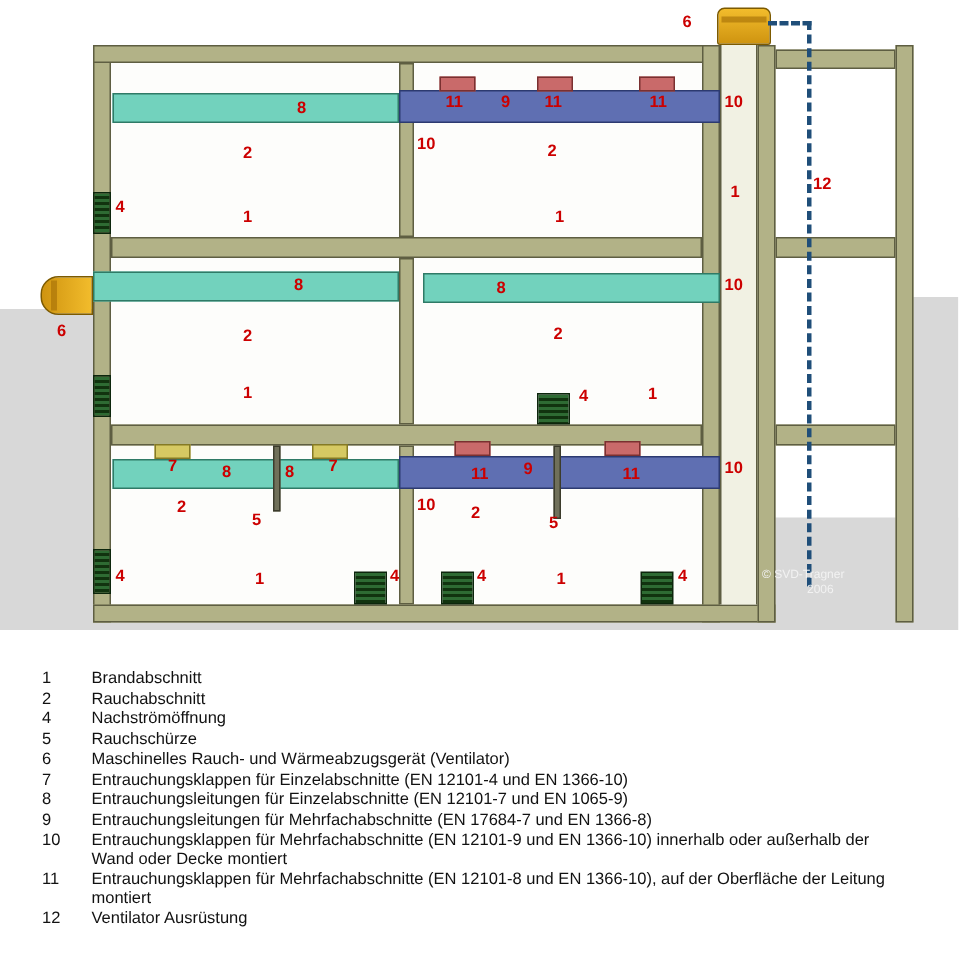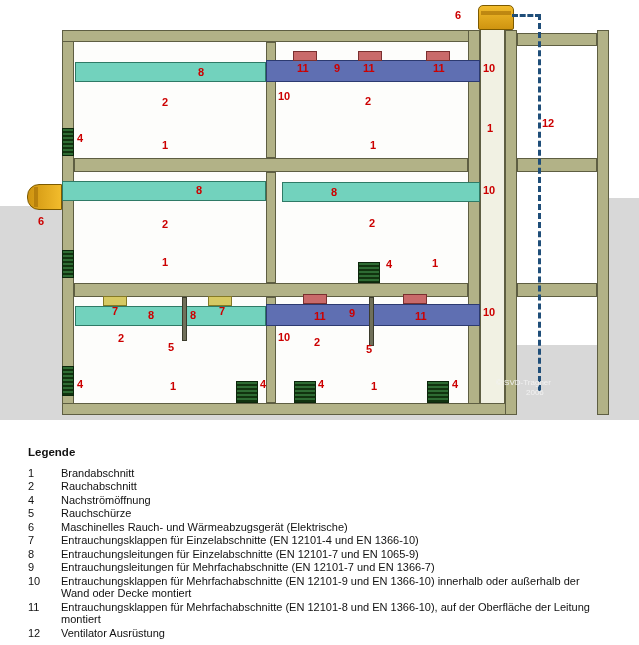--- a/index.html
+++ b/index.html
@@ -136,58 +136,57 @@
   <span class="lbl" style="left:168px;top:341px;">5</span>
   <span class="lbl" style="left:314px;top:336px;">2</span>
   <span class="lbl" style="left:366px;top:343px;">5</span>
   <span class="lbl" style="left:77px;top:378px;">4</span>
   <span class="lbl" style="left:170px;top:380px;">1</span>
   <span class="lbl" style="left:260px;top:378px;">4</span>
   <span class="lbl" style="left:318px;top:378px;">4</span>
   <span class="lbl" style="left:371px;top:380px;">1</span>
   <span class="lbl" style="left:452px;top:378px;">4</span>
 
-  <div class="copyright" style="left:496px;top:378px;">
+  <div class="copyright" style="left:508px;top:378px;">
     <div class="l1">© SVD-Tragner</div>
     <div class="l2">2006</div>
   </div>
 
   <div class="legend">
-    <div class="legend-title">Legende</div>
     <div class="legend-row">
       <span class="num">1</span>
       <span class="txt">Brandabschnitt</span>
     </div>
     <div class="legend-row">
       <span class="num">2</span>
       <span class="txt">Rauchabschnitt</span>
     </div>
     <div class="legend-row">
       <span class="num">4</span>
       <span class="txt">Nachströmöffnung</span>
     </div>
     <div class="legend-row">
       <span class="num">5</span>
       <span class="txt">Rauchschürze</span>
     </div>
     <div class="legend-row">
       <span class="num">6</span>
-      <span class="txt">Maschinelles Rauch- und Wärmeabzugsgerät (Elektrische)</span>
+      <span class="txt">Maschinelles Rauch- und Wärmeabzugsgerät (Ventilator)</span>
     </div>
     <div class="legend-row">
       <span class="num">7</span>
       <span class="txt">Entrauchungsklappen für Einzelabschnitte (EN 12101-4 und EN 1366-10)</span>
     </div>
     <div class="legend-row">
       <span class="num">8</span>
       <span class="txt">Entrauchungsleitungen für Einzelabschnitte (EN 12101-7 und EN 1065-9)</span>
     </div>
     <div class="legend-row">
       <span class="num">9</span>
-      <span class="txt">Entrauchungsleitungen für Mehrfachabschnitte (EN 12101-7 und EN 1366-7)</span>
+      <span class="txt">Entrauchungsleitungen für Mehrfachabschnitte (EN 17684-7 und EN 1366-8)</span>
     </div>
     <div class="legend-row">
       <span class="num">10</span>
       <span class="txt">Entrauchungsklappen für Mehrfachabschnitte (EN 12101-9 und EN 1366-10) innerhalb oder außerhalb der Wand oder Decke montiert</span>
     </div>
     <div class="legend-row">
       <span class="num">11</span>
       <span class="txt">Entrauchungsklappen für Mehrfachabschnitte (EN 12101-8 und EN 1366-10), auf der Oberfläche der Leitung montiert</span>
     </div>
     <div class="legend-row">

